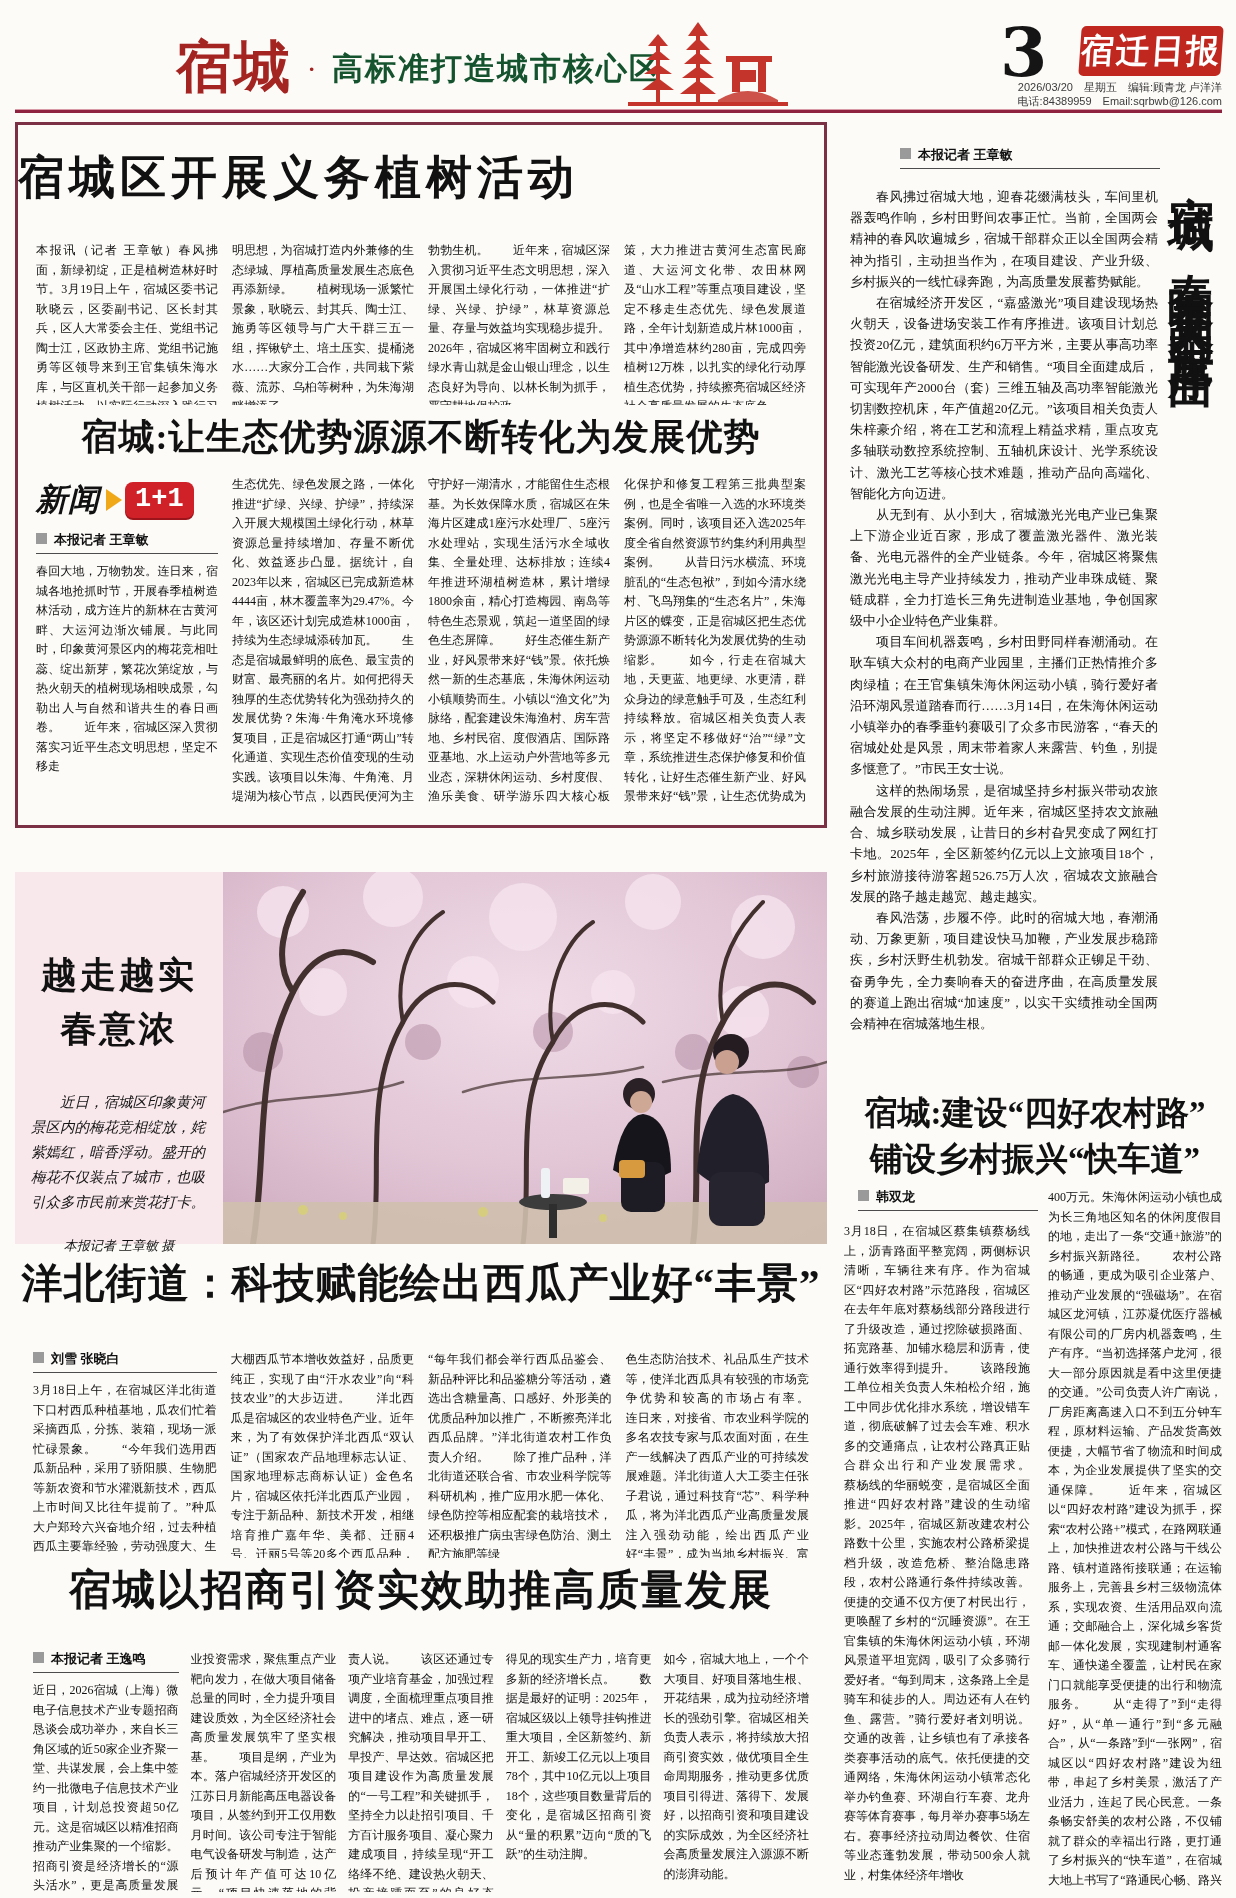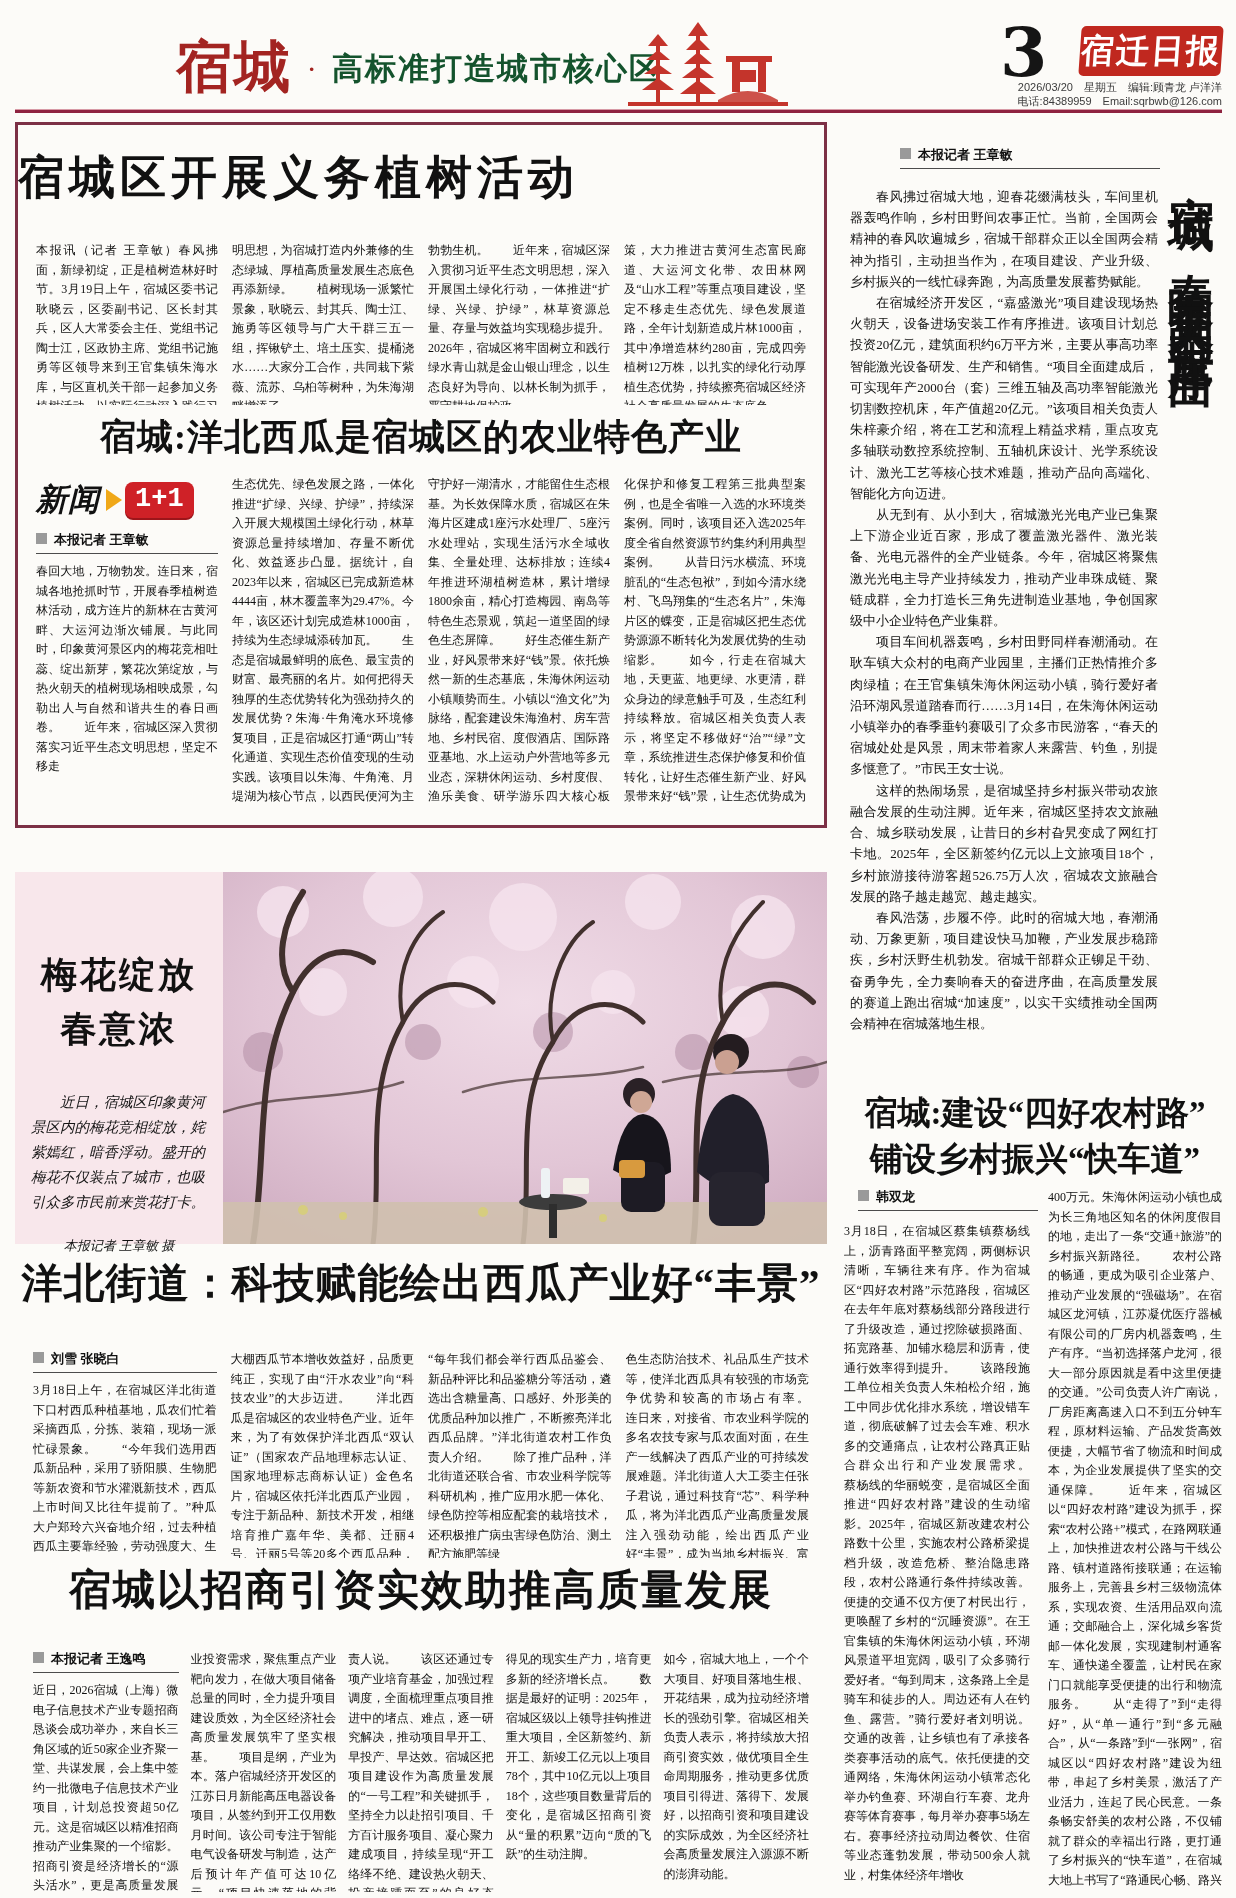--- a/index.html
+++ b/index.html
@@ -99,41 +99,41 @@
 
   <div class="box">
     <div class="tree-title">宿城区开展义务植树活动</div>
     <div class="colrow tree-cols">
       <div class="bodytxt">本报讯（记者 王章敏）春风拂面，新绿初绽，正是植树造林好时节。3月19日上午，宿城区委书记耿晓云，区委副书记、区长封其兵，区人大常委会主任、党组书记陶士江，区政协主席、党组书记施勇等区领导来到王官集镇朱海水库，与区直机关干部一起参加义务植树活动，以实际行动深入践行习近平生态文</div>
       <div class="bodytxt">明思想，为宿城打造内外兼修的生态绿城、厚植高质量发展生态底色再添新绿。　　植树现场一派繁忙景象，耿晓云、封其兵、陶士江、施勇等区领导与广大干群三五一组，挥锹铲土、培土压实、提桶浇水……大家分工合作，共同栽下紫薇、流苏、乌桕等树种，为朱海湖畔增添了</div>
       <div class="bodytxt">勃勃生机。　　近年来，宿城区深入贯彻习近平生态文明思想，深入开展国土绿化行动，一体推进“扩绿、兴绿、护绿”，林草资源总量、存量与效益均实现稳步提升。2026年，宿城区将牢固树立和践行绿水青山就是金山银山理念，以生态良好为导向、以林长制为抓手，严守耕地保护政</div>
       <div class="bodytxt">策，大力推进古黄河生态富民廊道、大运河文化带、农田林网及“山水工程”等重点项目建设，坚定不移走生态优先、绿色发展道路，全年计划新造成片林1000亩，其中净增造林约280亩，完成四旁植树12万株，以扎实的绿化行动厚植生态优势，持续擦亮宿城区经济社会高质量发展的生态底色。</div>
     </div>
 
-    <div class="eco-title">宿城:洋北西瓜是宿城区的农业特色产业</div>
+    <div class="eco-title">宿城:让生态优势源源不断转化为发展优势</div>
     <div class="colrow eco-cols">
       <div>
         <div class="logo11">
           <span class="logo11-word">新闻</span>
           <span class="logo11-tri"></span>
           <span class="logo11-badge">1+1</span>
         </div>
         <div class="byline"><span class="bysq"></span><span>本报记者 王章敏</span></div>
         <div class="bodytxt" style="height:220px">春回大地，万物勃发。连日来，宿城各地抢抓时节，开展春季植树造林活动，成方连片的新林在古黄河畔、大运河边渐次铺展。与此同时，印象黄河景区内的梅花竞相吐蕊、绽出新芽，繁花次第绽放，与热火朝天的植树现场相映成景，勾勒出人与自然和谐共生的春日画卷。　　近年来，宿城区深入贯彻落实习近平生态文明思想，坚定不移走</div>
       </div>
       <div class="bodytxt">生态优先、绿色发展之路，一体化推进“扩绿、兴绿、护绿”，持续深入开展大规模国土绿化行动，林草资源总量持续增加、存量不断优化、效益逐步凸显。据统计，自2023年以来，宿城区已完成新造林4444亩，林木覆盖率为29.47%。今年，该区还计划完成造林1000亩，持续为生态绿城添砖加瓦。　　生态是宿城最鲜明的底色、最宝贵的财富、最亮丽的名片。如何把得天独厚的生态优势转化为强劲持久的发展优势？朱海·牛角淹水环境修复项目，正是宿城区打通“两山”转化通道、实现生态价值变现的生动实践。该项目以朱海、牛角淹、月堤湖为核心节点，以西民便河为主线，开展一体化修复，</div>
       <div class="bodytxt">守护好一湖清水，才能留住生态根基。为长效保障水质，宿城区在朱海片区建成1座污水处理厂、5座污水处理站，实现生活污水全域收集、全量处理、达标排放；连续4年推进环湖植树造林，累计增绿1800余亩，精心打造梅园、南岛等特色生态景观，筑起一道坚固的绿色生态屏障。　　好生态催生新产业，好风景带来好“钱”景。依托焕然一新的生态基底，朱海休闲运动小镇顺势而生。小镇以“渔文化”为脉络，配套建设朱海渔村、房车营地、乡村民宿、度假酒店、国际路亚基地、水上运动户外营地等多元业态，深耕休闲运动、乡村度假、渔乐美食、研学游乐四大核心板块，成功蹚出一条“生态修复＋文旅发展”的新路径。今年1月，朱海·牛角淹水环境修复项目入选江苏省山水林田湖草沙一体</div>
       <div class="bodytxt">化保护和修复工程第三批典型案例，也是全省唯一入选的水环境类案例。同时，该项目还入选2025年度全省自然资源节约集约利用典型案例。　　从昔日污水横流、环境脏乱的“生态包袱”，到如今清水绕村、飞鸟翔集的“生态名片”，朱海片区的蝶变，正是宿城区把生态优势源源不断转化为发展优势的生动缩影。　　如今，行走在宿城大地，天更蓝、地更绿、水更清，群众身边的绿意触手可及，生态红利持续释放。宿城区相关负责人表示，将坚定不移做好“治”“绿”文章，系统推进生态保护修复和价值转化，让好生态催生新产业、好风景带来好“钱”景，让生态优势成为宿城高质量发展最坚实的支撑、最动人的底色。</div>
     </div>
   </div>
 
   <div class="photo-block">
     <div class="cap-panel">
       <div class="cap-title">
-        <div>梅花绽放</div>
+        <div>越走越实</div>
         <div>春意浓</div>
       </div>
       <div class="cap-text">近日，宿城区印象黄河景区内的梅花竞相绽放，姹紫嫣红，暗香浮动。盛开的梅花不仅装点了城市，也吸引众多市民前来赏花打卡。</div>
       <div class="cap-credit">本报记者 王章敏 摄</div>
     </div>
     <svg class="photo" viewBox="0 0 604 372" preserveAspectRatio="none">
       <defs>
         <radialGradient id="blush" cx="50%" cy="35%" r="80%">
           <stop offset="0%" stop-color="#f0dce7"></stop>
             <stop offset="55%" stop-color="#e2c6d6"></stop>

